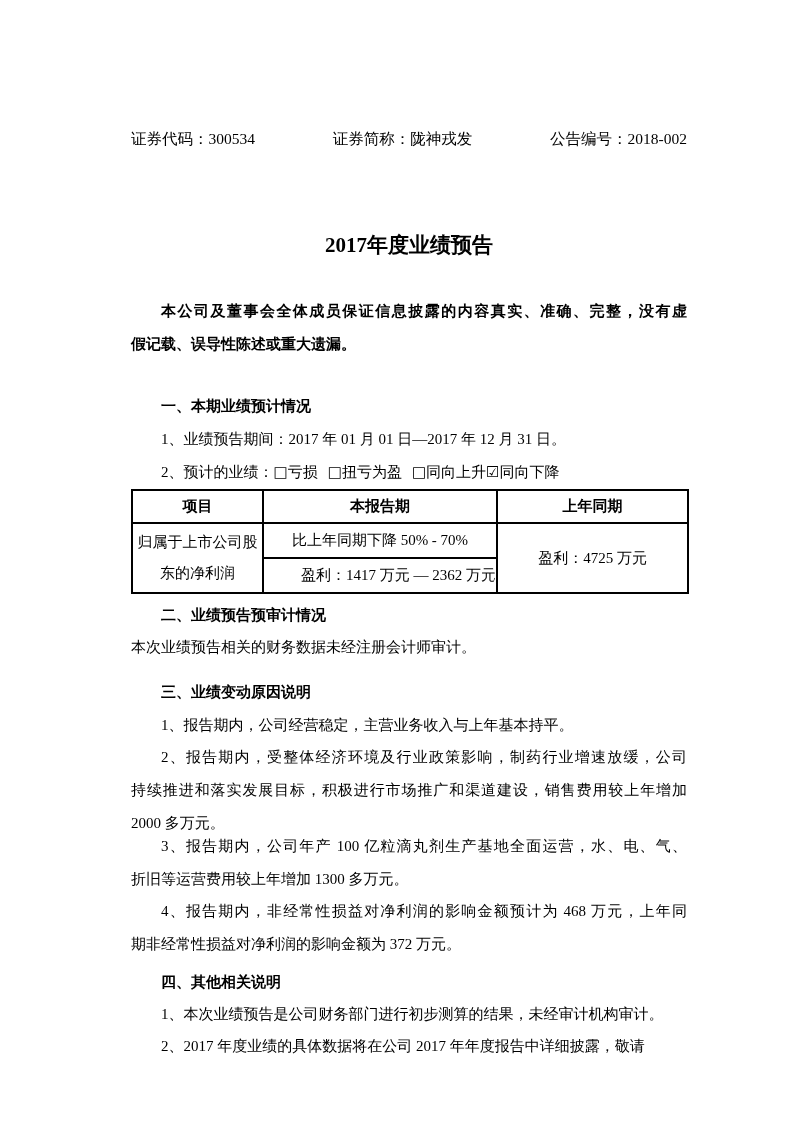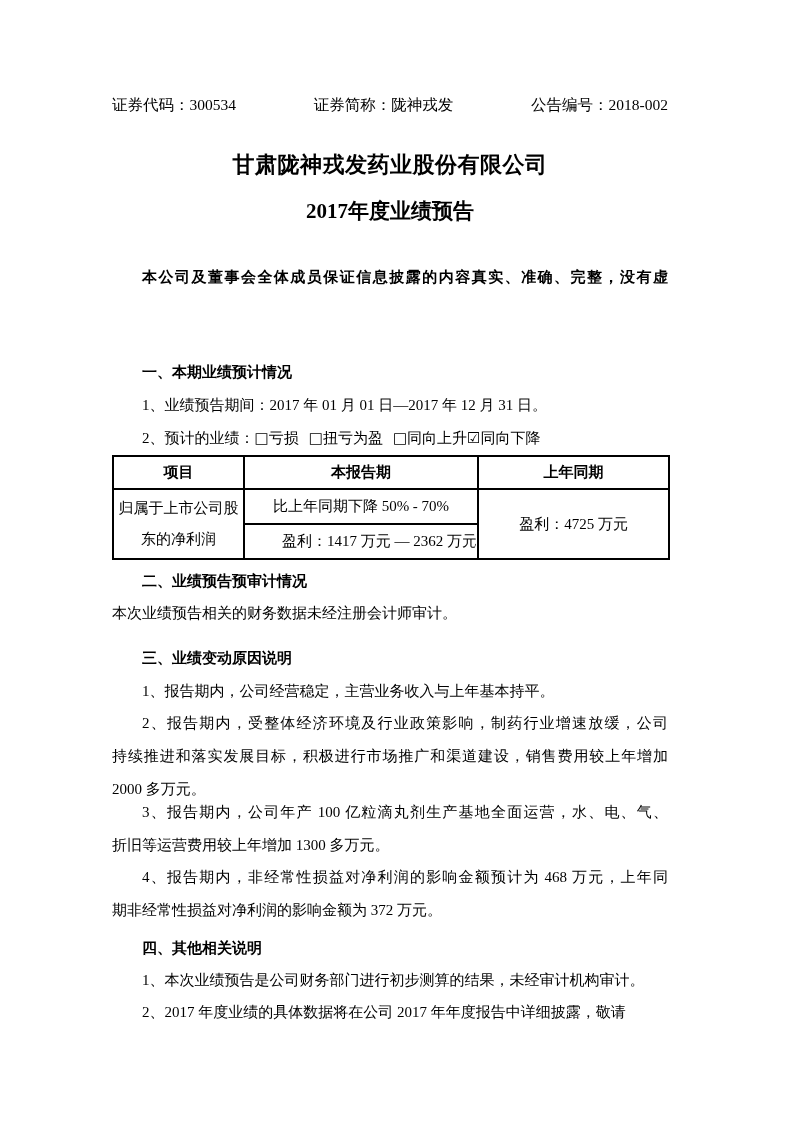--- a/index.html
+++ b/index.html
@@ -12,22 +12,23 @@
     width: 793px;
     height: 1122px;
     background: #ffffff;
     overflow: hidden;
     font-family: "Liberation Serif", "DejaVu Serif", serif;
     color: #000000;
     font-size: 15px;
   }
   .abs {
     position: absolute;
-    left: 112px;
+    left: 131px;
     width: 556px;
+    margin-top: 34px;
   }
   .header-row {
     top: 94px;
     display: flex;
     justify-content: space-between;
     font-size: 15.5px;
     line-height: 22px;
   }
   .doc-title {
     top: 150px;
@@ -107,25 +108,25 @@
 <body>
 
 <div class="page">
 
   <div class="abs header-row">
     <span>证券代码：300534</span>
     <span>证券简称：陇神戎发</span>
     <span>公告编号：2018-002</span>
   </div>
 
-  <div class="abs doc-title">甘肃陇神戎发药业股份有限公司</div>
   <div class="abs doc-subtitle">2017年度业绩预告</div>
 
   <div class="abs disclaimer wrapblock">
     <div class="line bold fill indent">本公司及董事会全体成员保证信息披露的内容真实、准确、完整，没有虚</div>
+    <div class="line bold">假记载、误导性陈述或重大遗漏。</div>
   </div>
 
   <div class="abs s1-heading">
     <div class="line bold indent">一、本期业绩预计情况</div>
   </div>
   <div class="abs s1-item1">
     <div class="line indent">1、业绩预告期间：2017 年 01 月 01 日—2017 年 12 月 31 日。</div>
   </div>
   <div class="abs s1-item2">
     <div class="line indent">

